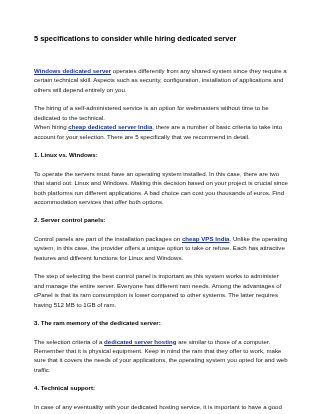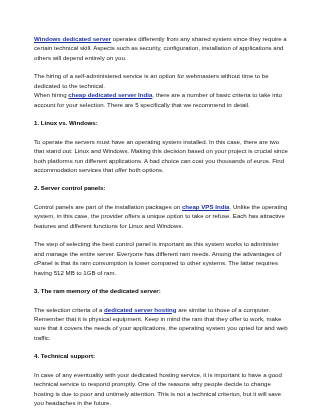--- a/index.html
+++ b/index.html
@@ -59,20 +59,21 @@
     color: #1b31a8;
     font-weight: bold;
     text-decoration: underline;
   }
 </style>
 </head>
 <body>
 
 <div class="page">
 
+  <h1 class="doc-title">5 specifications to consider while hiring dedicated server</h1>
 
   <p class="para"><a class="doclink" href="#">Windows dedicated server</a><span> operates differently from any shared system since they require a certain technical skill. Aspects such as security, configuration, installation of applications and others will depend entirely on you.</span></p>
 
   <p class="para tight">The hiring of a self-administered service is an option for webmasters without time to be dedicated to the technical.</p>
 
   <p class="para"><span>When hiring </span><a class="doclink" href="#">cheap dedicated server India</a><span>, there are a number of basic criteria to take into account for your selection. There are 5 specifically that we recommend in detail.</span></p>
 
   <h2 class="heading">1. Linux vs. Windows:</h2>
   <p class="para">To operate the servers must have an operating system installed. In this case, there are two that stand out: Linux and Windows. Making this decision based on your project is crucial since both platforms run different applications. A bad choice can cost you thousands of euros. Find accommodation services that offer both options.</p>
 

